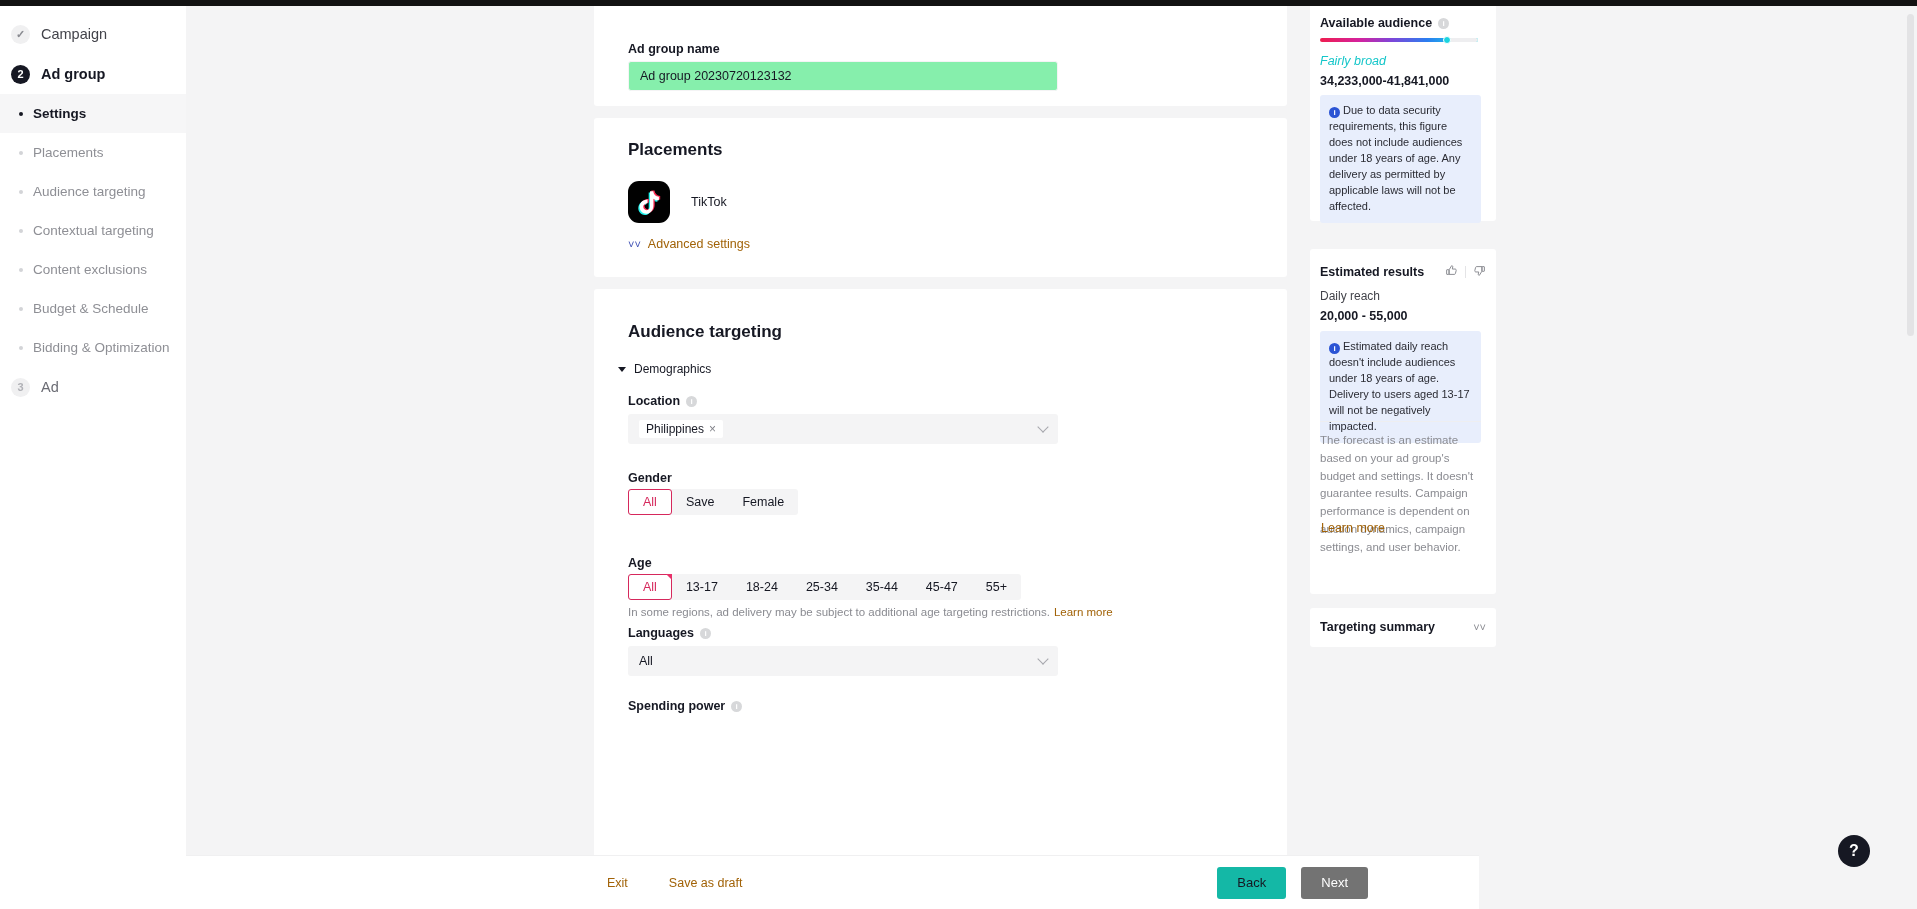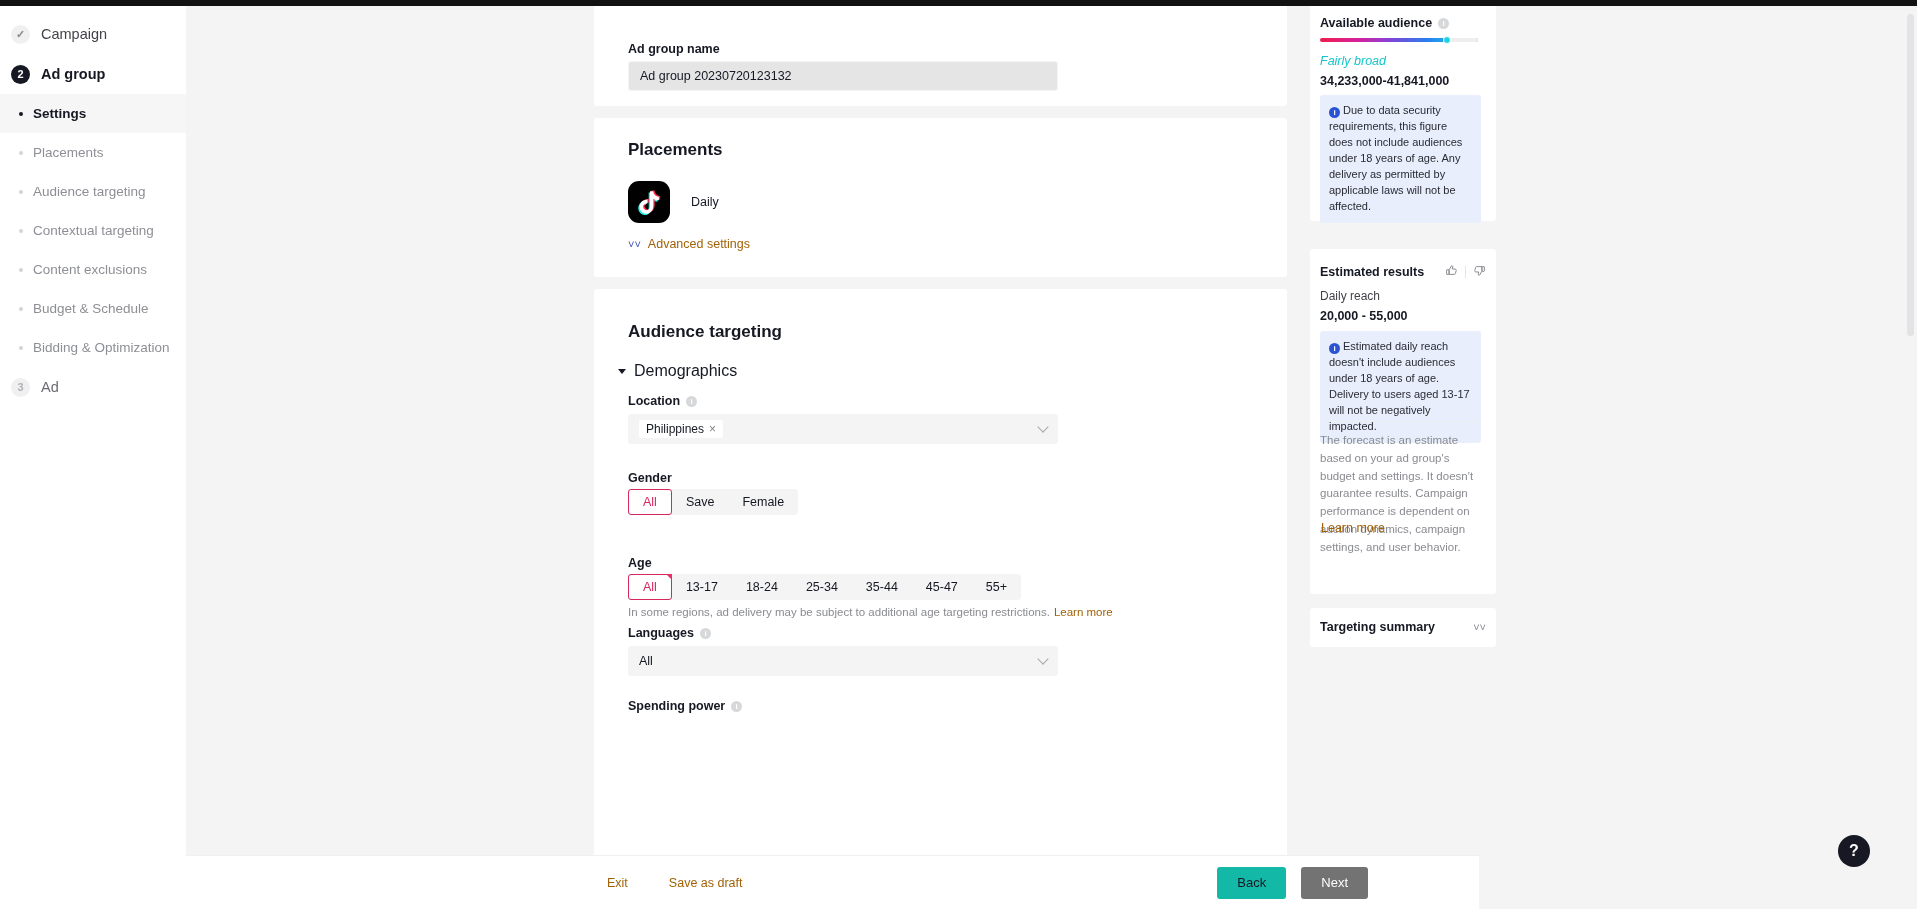--- a/index.html
+++ b/index.html
@@ -71,40 +71,40 @@
     font-size: 12.5px; font-weight: 700; color: #161823;
   }
   .label-row { display: flex; align-items: center; gap: 6px; }
   .info-dot {
     width: 11px; height: 11px; border-radius: 50%;
     background: #d7d8da; color: #ffffff;
     font-size: 8px; line-height: 11px; text-align: center;
     font-weight: 700; flex: none;
   }
   .text-input {
-    height: 30px; background: #e5e5e5; border: 1px solid #f4f4f5;
+    height: 30px; background: #86efac; border: 1px solid #f4f4f5;
     border-radius: 3px; display: flex; align-items: center;
     padding: 0 11px; font-size: 12.5px; color: #161823;
   }
   .section-title {
     font-size: 17px; font-weight: 700; color: #161823;
   }
   .tiktok-tile {
     width: 42px; height: 42px; border-radius: 11px;
     background: #010101; position: relative; flex: none;
     overflow: hidden;
   }
   .link {
     color: #a16207; font-size: 12.5px; cursor: pointer; text-align: center;
   }
   .chev-dbl { color: #3e50b4; font-size: 11px; }
 
   .collapse-head {
     display: flex; align-items: center; gap: 8px;
-    font-size: 16px; color: #161823; cursor: pointer;
+    font-size: 12px; color: #161823; cursor: pointer;
   }
   .tri {
     width: 0; height: 0;
     border-left: 4.5px solid transparent;
     border-right: 4.5px solid transparent;
     border-top: 5.5px solid #161823;
   }
 
   .select-box {
     height: 30px; background: #f4f4f5; border-radius: 3px;
@@ -282,21 +282,21 @@
     <div class="section-title" style="position:absolute; left:34px; top:22px;">Placements</div>
 
     <div style="position:absolute; left:34px; top:63px; display:flex; align-items:center; gap:21px;">
       <div class="tiktok-tile">
         <svg width="42" height="42" viewBox="0 0 42 42">
           <path d="M25.2 10.2c.5 3.3 2.5 5.2 5.7 5.5v3.6c-1.9.2-3.6-.3-5.5-1.5v6.6c0 8.4-9.1 11-12.8 5-2.3-3.9-.8-10.7 6.9-11v3.9c-.6.1-1.2.2-1.8.4-1.7.6-2.7 1.7-2.4 3.6.5 3.7 7.3 4.8 6.7-2.5V10.2h3.2z" fill="#25f4ee" transform="translate(-1.3,1.3)"></path>
           <path d="M25.2 10.2c.5 3.3 2.5 5.2 5.7 5.5v3.6c-1.9.2-3.6-.3-5.5-1.5v6.6c0 8.4-9.1 11-12.8 5-2.3-3.9-.8-10.7 6.9-11v3.9c-.6.1-1.2.2-1.8.4-1.7.6-2.7 1.7-2.4 3.6.5 3.7 7.3 4.8 6.7-2.5V10.2h3.2z" fill="#fe2c55" transform="translate(1.3,-0.7)"></path>
           <path d="M25.2 10.2c.5 3.3 2.5 5.2 5.7 5.5v3.6c-1.9.2-3.6-.3-5.5-1.5v6.6c0 8.4-9.1 11-12.8 5-2.3-3.9-.8-10.7 6.9-11v3.9c-.6.1-1.2.2-1.8.4-1.7.6-2.7 1.7-2.4 3.6.5 3.7 7.3 4.8 6.7-2.5V10.2h3.2z" fill="#ffffff"></path>
         </svg>
       </div>
-      <span style="font-size:12.5px;">Daily</span>
+      <span style="font-size:12.5px;">TikTok</span>
     </div>
 
     <div style="position:absolute; left:34px; top:119px; display:flex; align-items:center; gap:7px;">
       <span class="chev-dbl">˅˅</span>
       <span class="link">Advanced settings</span>
     </div>
   </div>
 
   <div class="card" id="card-aud">
     <div class="section-title" style="position:absolute; left:34px; top:33px;">Audience targeting</div>

